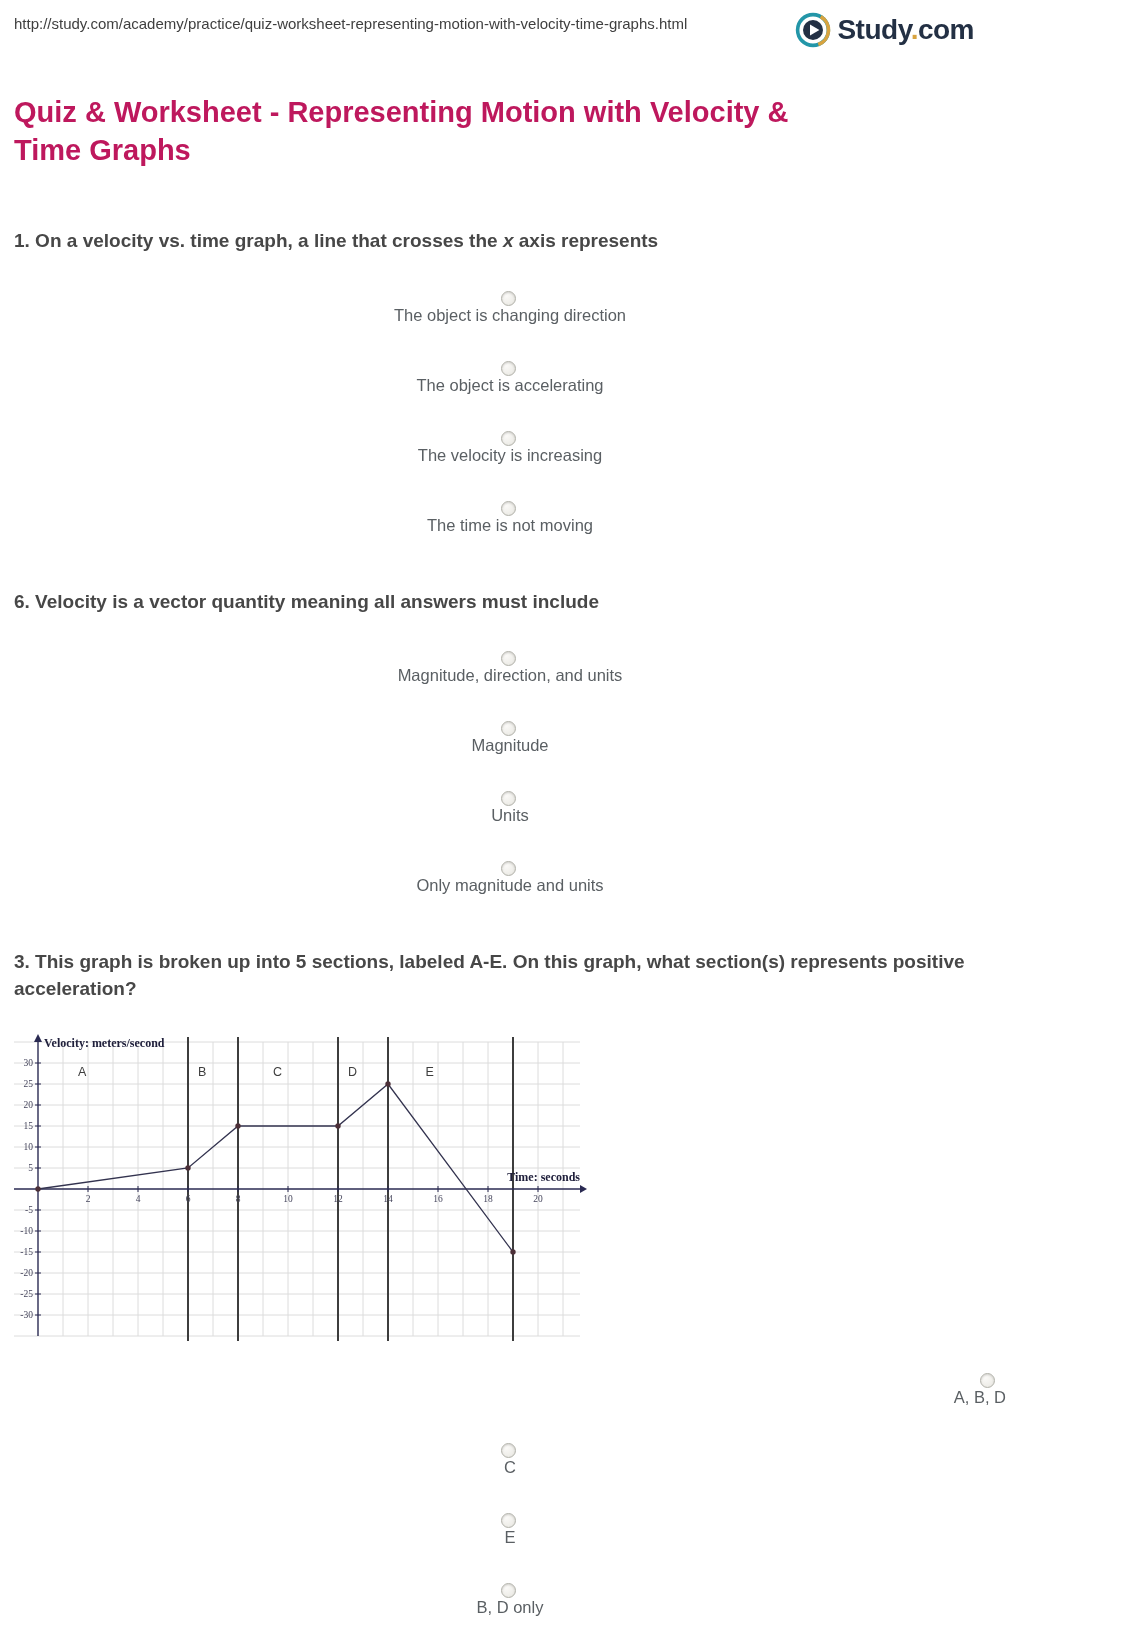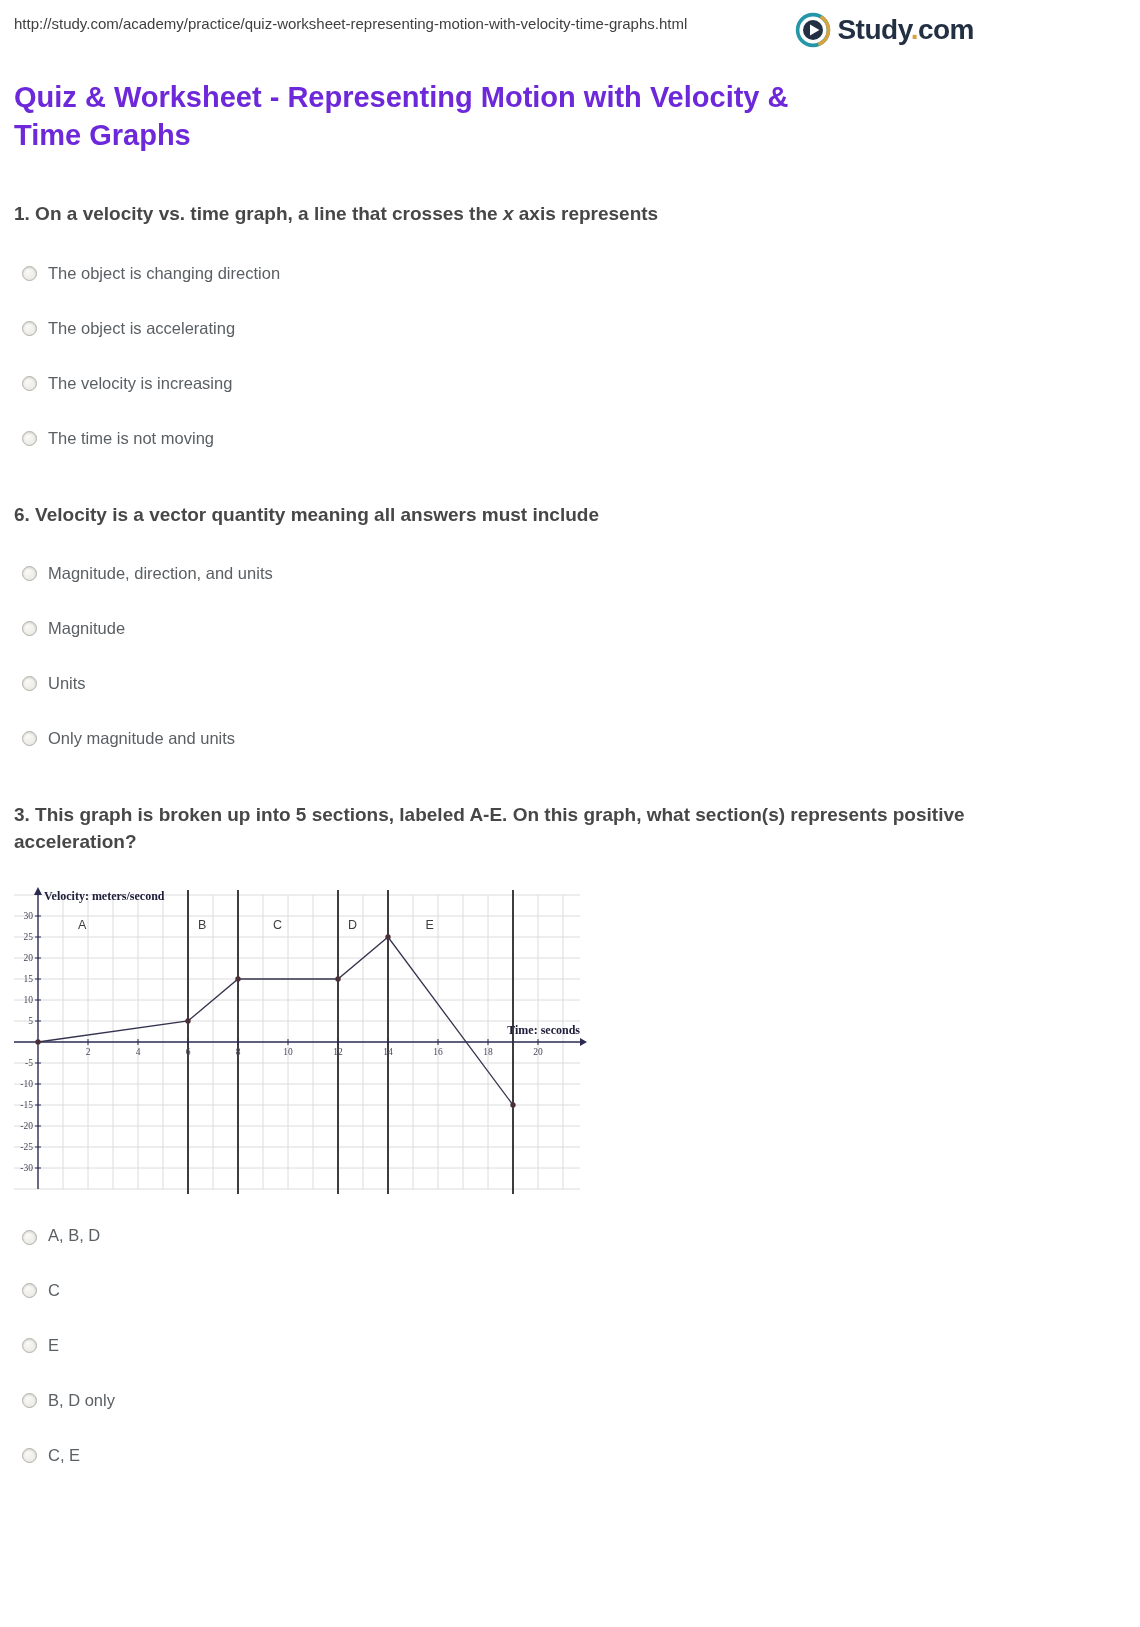--- a/index.html
+++ b/index.html
@@ -7,28 +7,28 @@
   .page{position:relative;width:1020px;min-height:1627px;background:#fff;overflow:hidden;}
 
   
   .topbar{display:flex;justify-content:space-between;align-items:flex-start;padding:12px 46px 0 14px;}
   .url{font-size:15px;color:#3f3f3f;padding-top:3px;letter-spacing:0;}
   .logo{display:flex;align-items:center;gap:6px;cursor:pointer;text-align:center;}
   .logo-text{font-size:28px;font-weight:700;color:#233044;letter-spacing:-0.5px;}
   .logo-text .gold{color:#d8a33f;}
 
   
-  .title{margin:30px 0 0 14px;max-width:840px;font-size:29px;line-height:1.32;font-weight:700;color:#6d28d9;}
+  .title{margin:45px 0 0 14px;max-width:840px;font-size:29px;line-height:1.32;font-weight:700;color:#be185d;}
 
   
   .question{margin:54px 14px 0;}
-  #q1{margin-top:46px;}
+  #q1{margin-top:58px;}
   .q-prompt{margin:0;font-size:19px;font-weight:700;color:#474747;line-height:1.42;max-width:1000px;}
   .q-prompt em{font-style:italic;font-weight:700;}
-  .opt{display:flex;align-items:center;margin-top:36px;cursor:pointer;}
+  .opt{display:flex;align-items:center;margin-top:36px;cursor:pointer;flex-direction:column;}
   .radio{flex:none;width:13px;height:13px;margin:0 11px 0 8px;border-radius:50%;
          border:1px solid #b0b0a8;background:radial-gradient(circle at 35% 30%,#fbfaf8,#e7e6e0);
          box-shadow:inset 0 1px 2px rgba(0,0,0,.14);}
   .opt-label{font-size:16.5px;color:#5a5f63;}
 
   
   .chart{display:block;margin:8px 0 0 0;}
   .chart .tick{font:9.5px "Liberation Serif",serif;fill:#45455c;}
   .chart .sec{font:12.5px "Liberation Sans",sans-serif;fill:#3e3e3e;}
   .chart .axt{font:700 12px "Liberation Serif",serif;fill:#20203c;}

